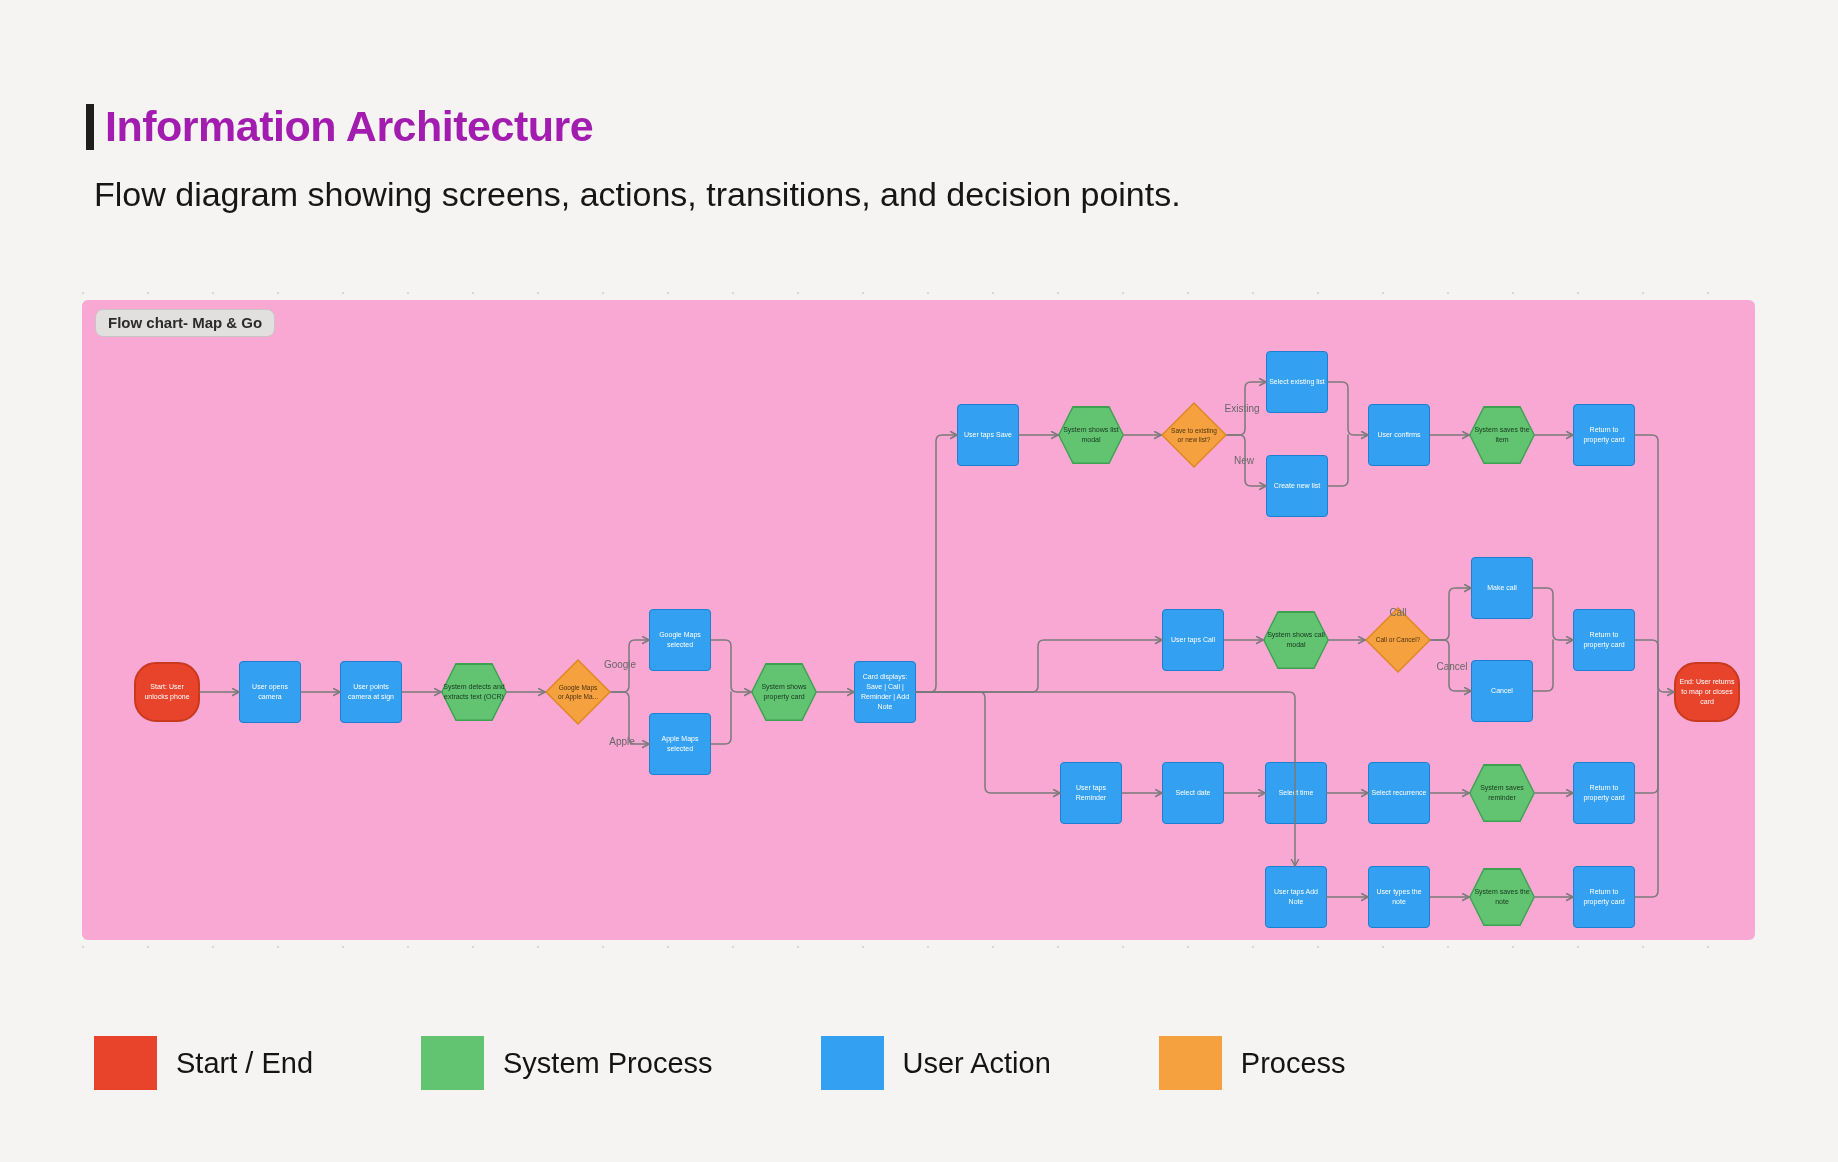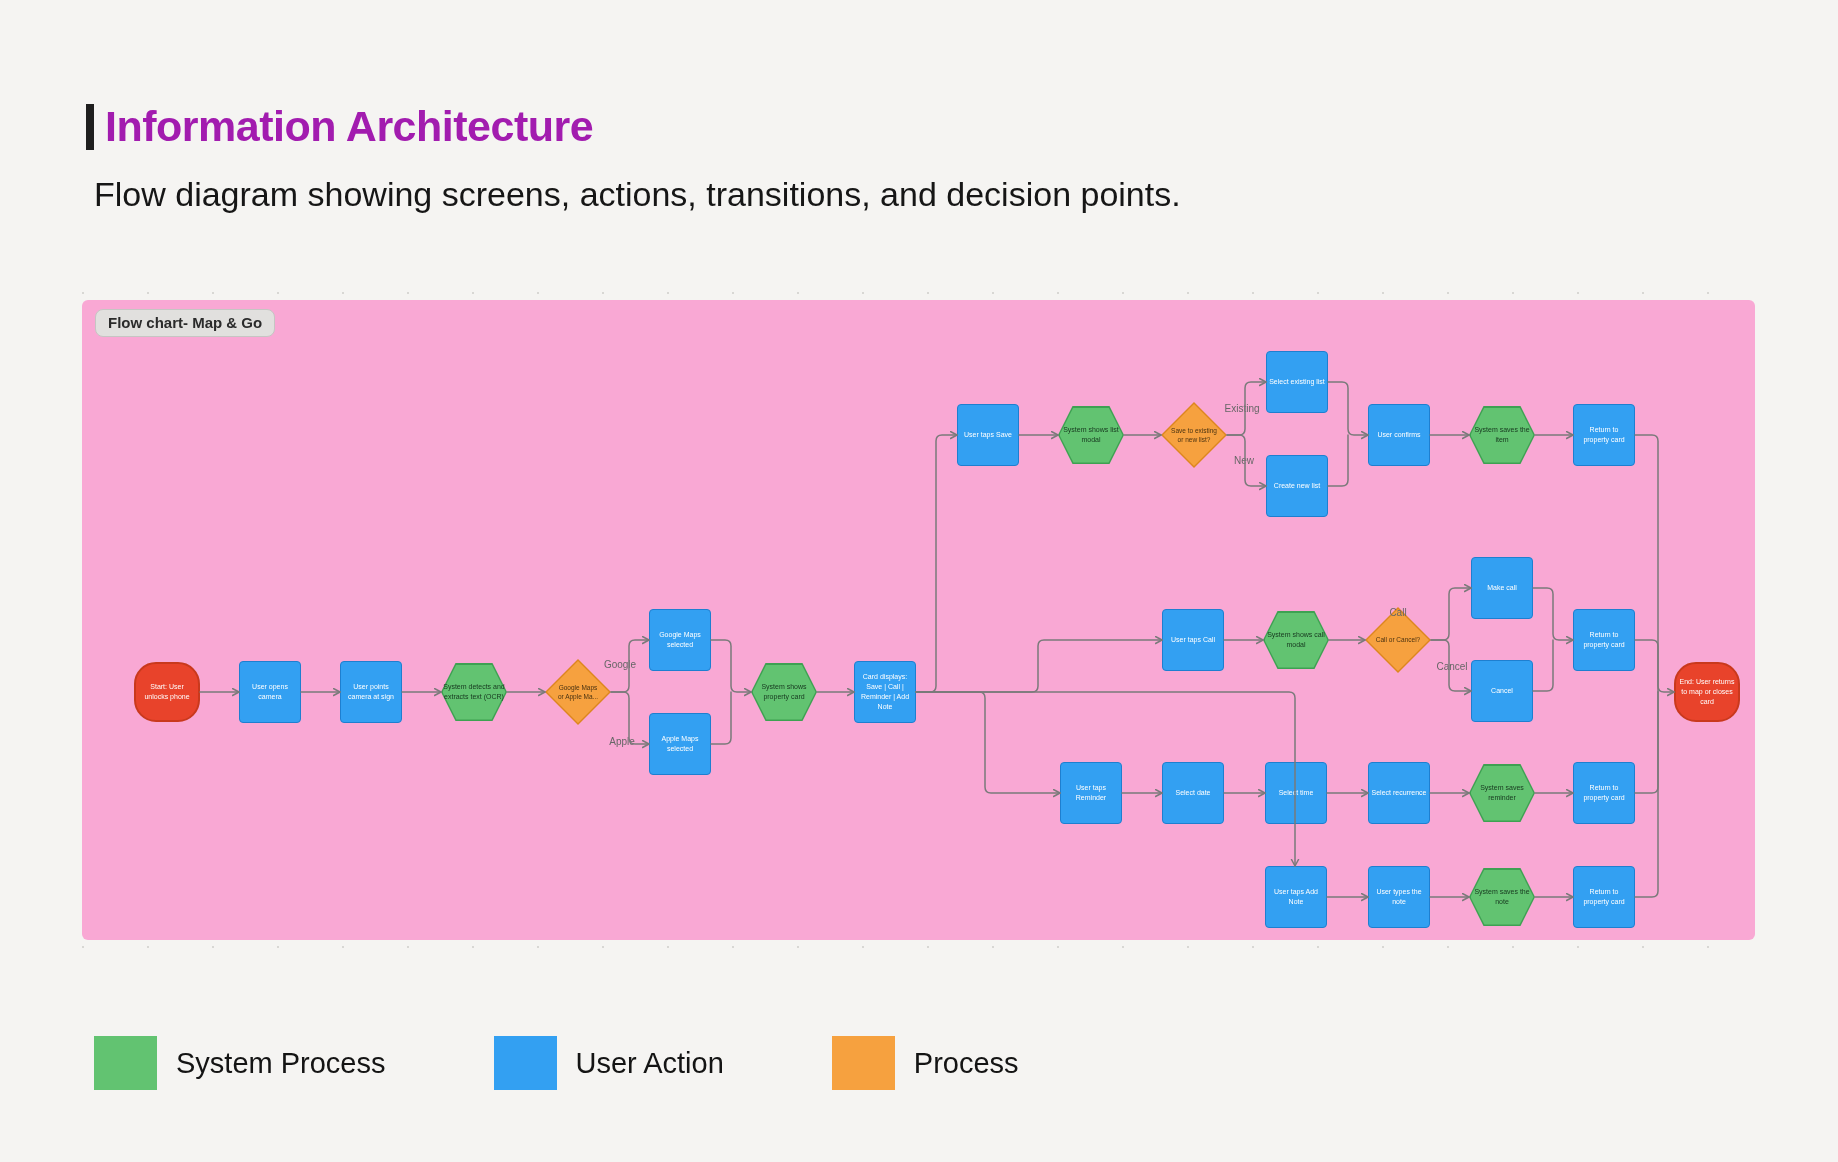--- a/index.html
+++ b/index.html
@@ -255,20 +255,24 @@
         <path d="M1245 597L1286 597" fill="none" stroke="#7a7a7a" stroke-width="1.5" stroke-linecap="round" marker-end="url(#arrowhead)"></path>
         <path d="M1348 597L1387 597" fill="none" stroke="#7a7a7a" stroke-width="1.5" stroke-linecap="round" marker-end="url(#arrowhead)"></path>
         <path d="M1453 597L1491 597" fill="none" stroke="#7a7a7a" stroke-width="1.5" stroke-linecap="round" marker-end="url(#arrowhead)"></path>
         <path d="M1553 597L1570 597Q1576 597 1576 591L1576 392" fill="none" stroke="#7a7a7a" stroke-width="1.5" stroke-linecap="round"></path>
       </g>
   </svg>
 </div>
 
 <div class="legend">
   <div class="legend-item">
+    <span class="legend-swatch" style="background: rgb(232, 67, 43);"></span>
+    <span class="legend-label">Start / End</span>
+  </div>
+  <div class="legend-item">
     <span class="legend-swatch" style="background: rgb(98, 195, 113);"></span>
     <span class="legend-label">System Process</span>
   </div>
   <div class="legend-item">
     <span class="legend-swatch" style="background: rgb(51, 160, 242);"></span>
     <span class="legend-label">User Action</span>
   </div>
   <div class="legend-item">
     <span class="legend-swatch" style="background: rgb(246, 161, 63);"></span>
     <span class="legend-label">Process</span>

